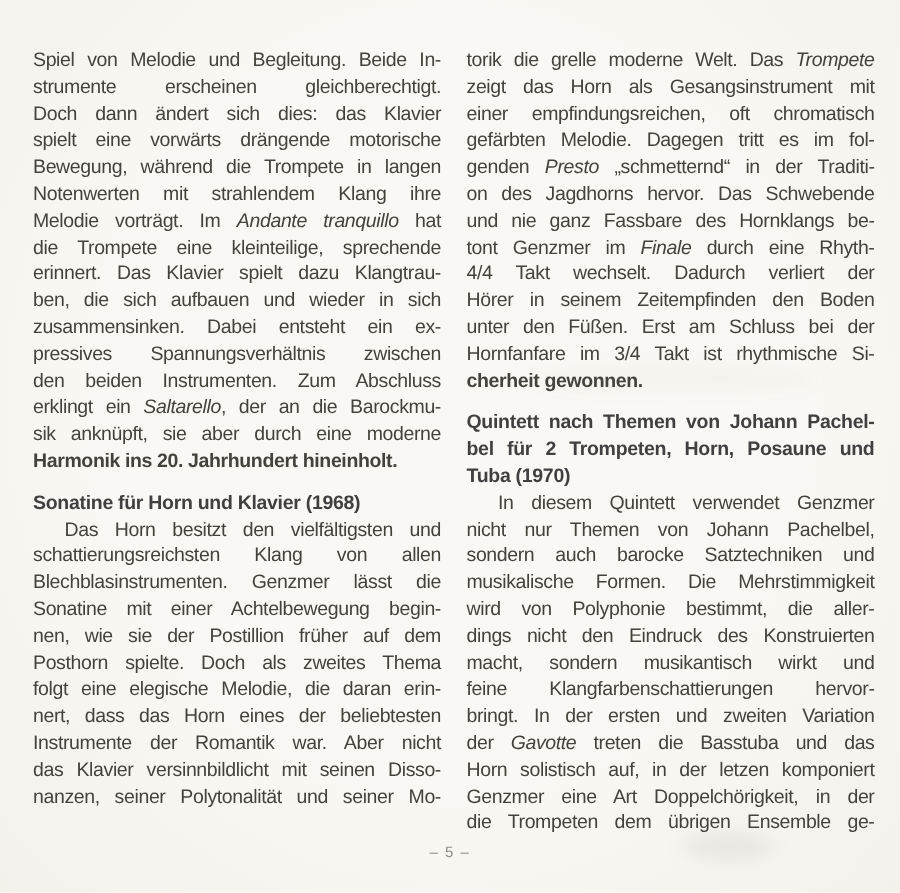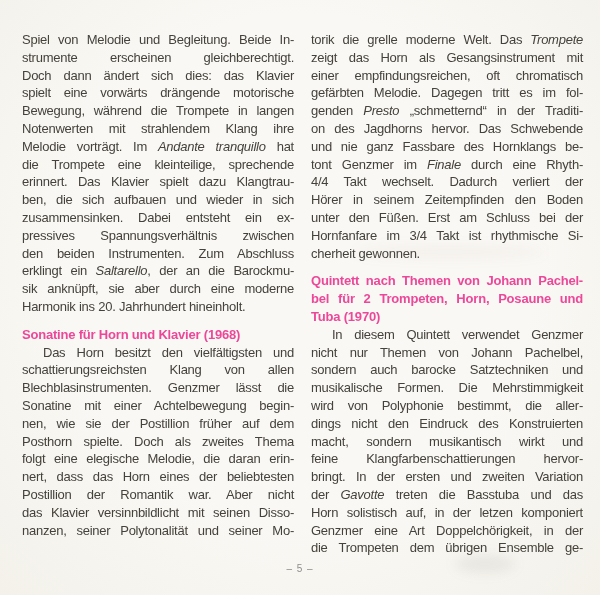--- a/index.html
+++ b/index.html
@@ -29,25 +29,25 @@
   .block.heading { margin-top: 10px; }
   .line {
     font-size: 13px;
     line-height: 17.8px;
     letter-spacing: -0.25px;
     color: #45423c;
     text-align: justify;
     text-align-last: justify;
     white-space: normal;
   }
-  .line.last { text-align-last: left; }
+  .line.last { text-align-last: left; font-weight: bold; }
   .line.indent { padding-left: 21px; }
   .heading .line {
     font-weight: bold;
-    color: #ec4899;
+    color: #404040;
     letter-spacing: -0.2px;
   }
   .line i { font-style: italic; }
   .page-number {
     position: absolute;
     left: 0;
     right: 0;
     top: 563px;
     text-align: center;
     font-size: 10px;
@@ -99,21 +99,21 @@
       </div>
       <div class="block paragraph">
         <div class="line indent">Das Horn besitzt den vielfältigsten und</div>
         <div class="line">schattierungsreichsten Klang von allen</div>
         <div class="line">Blechblasinstrumenten. Genzmer lässt die</div>
         <div class="line">Sonatine mit einer Achtelbewegung begin-</div>
         <div class="line">nen, wie sie der Postillion früher auf dem</div>
         <div class="line">Posthorn spielte. Doch als zweites Thema</div>
         <div class="line">folgt eine elegische Melodie, die daran erin-</div>
         <div class="line">nert, dass das Horn eines der beliebtesten</div>
-        <div class="line">Postillion der Romantik war. Aber nicht</div>
+        <div class="line">Instrumente der Romantik war. Aber nicht</div>
         <div class="line">das Klavier versinnbildlicht mit seinen Disso-</div>
         <div class="line">nanzen, seiner Polytonalität und seiner Mo-</div>
       </div>
     </div>
   <div class="col">
       <div class="block paragraph">
         <div class="line">torik die grelle moderne Welt. Das <i>Trompete</i></div>
         <div class="line">zeigt das Horn als Gesangsinstrument mit</div>
         <div class="line">einer empfindungsreichen, oft chromatisch</div>
         <div class="line">gefärbten Melodie. Dagegen tritt es im fol-</div>

